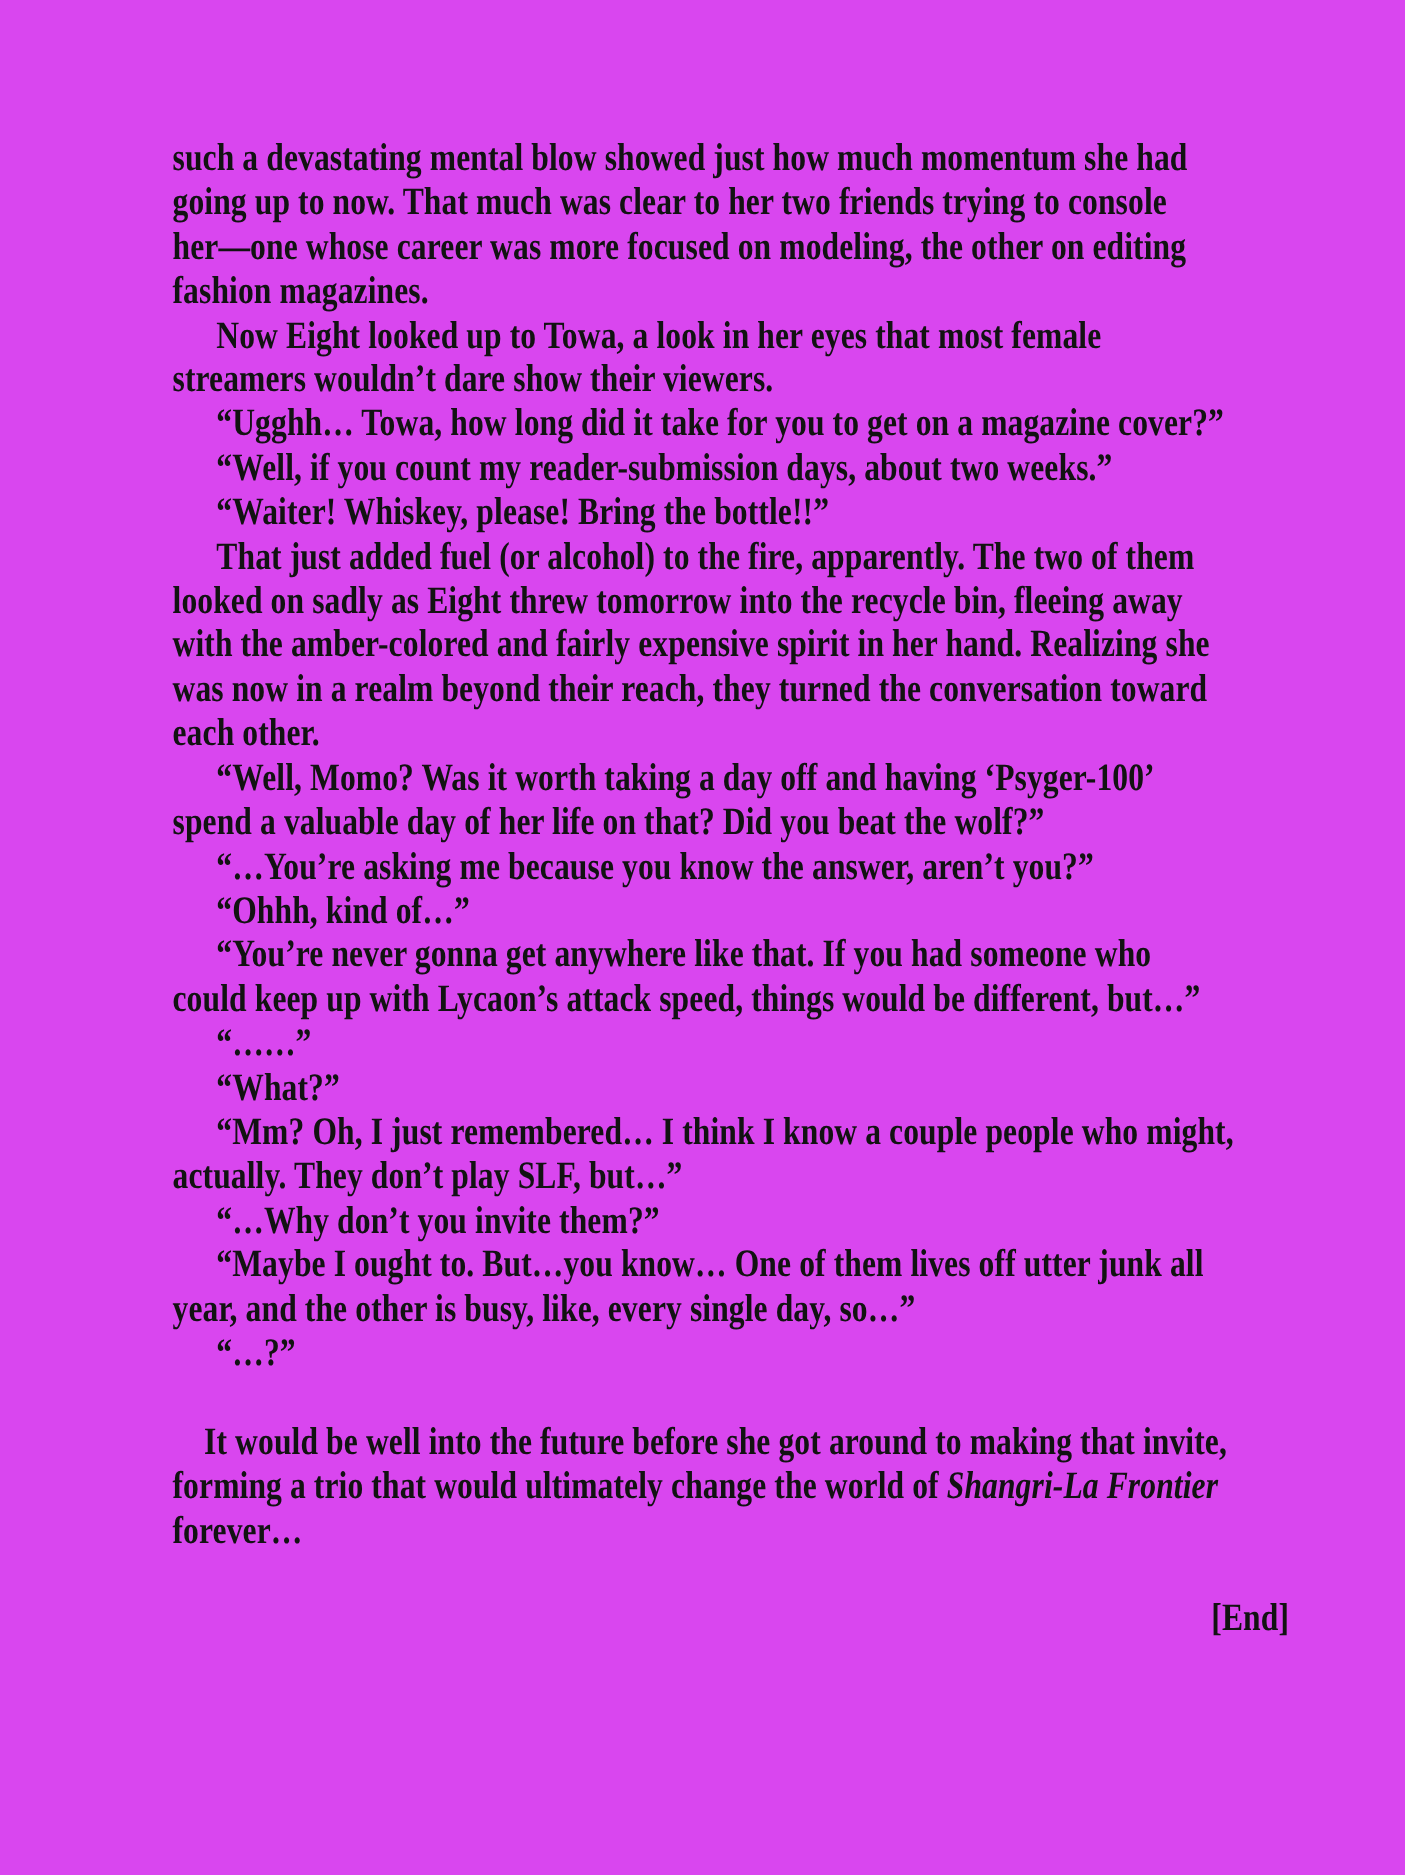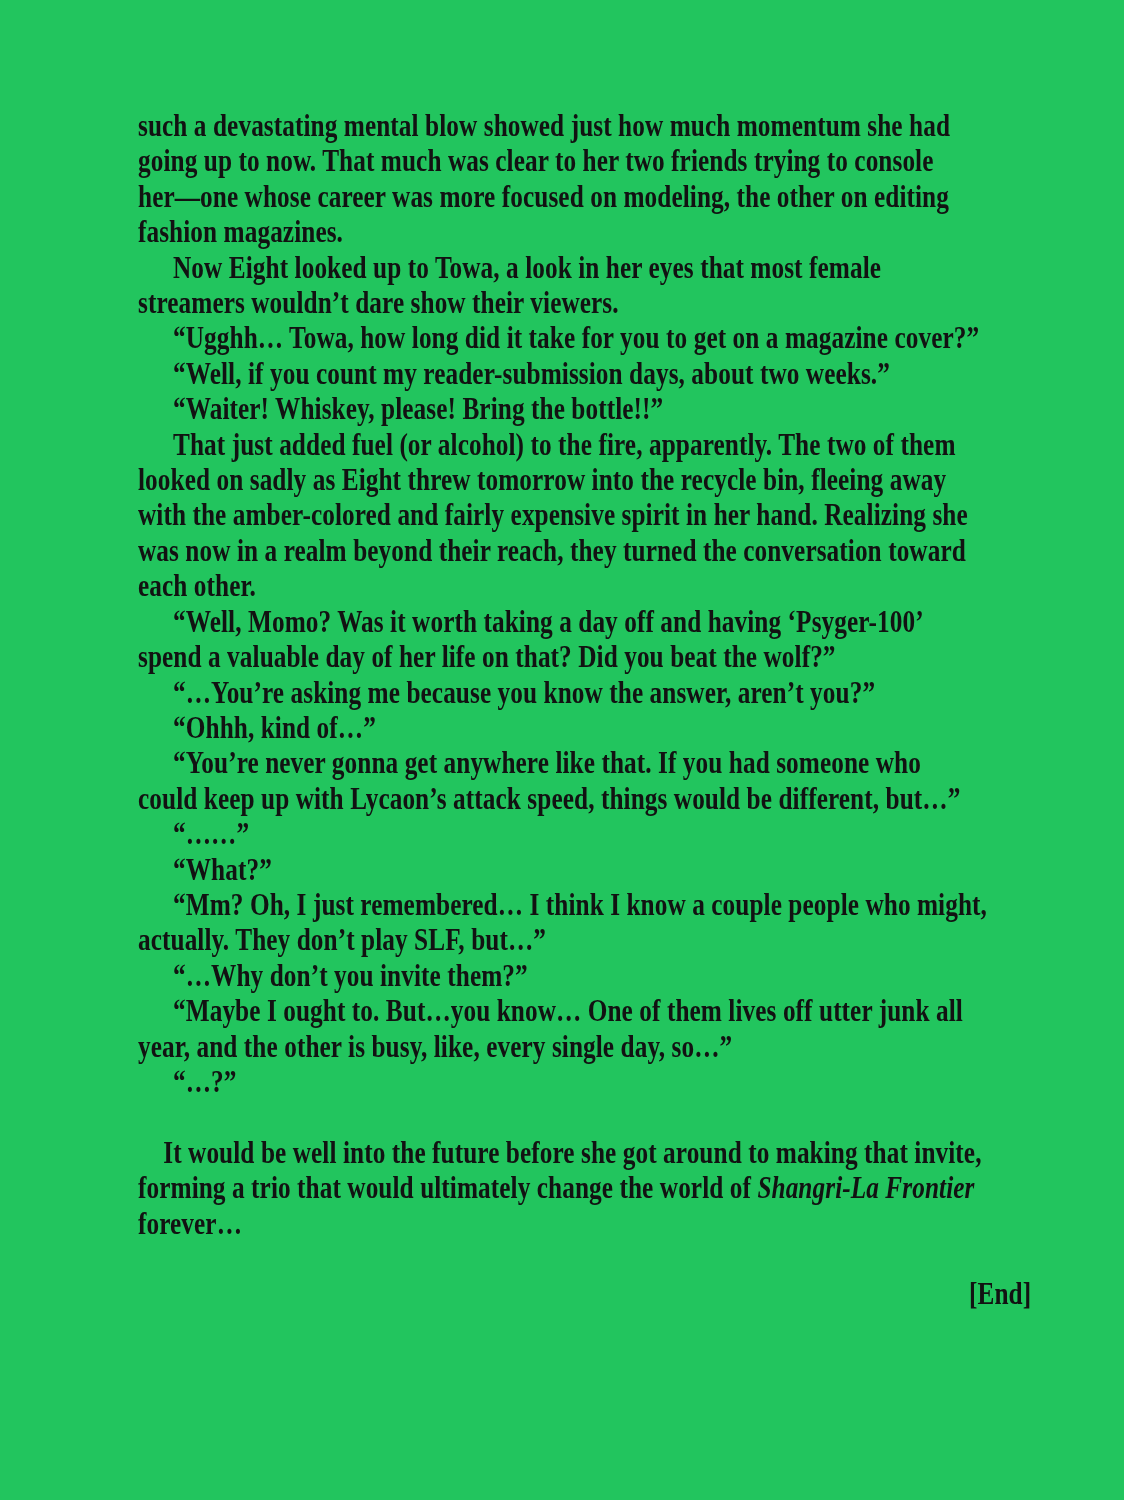--- a/index.html
+++ b/index.html
@@ -38,21 +38,21 @@
   .italic { font-style: italic; }
   .end-line {
     margin-top: 35.4px;
     text-align: right;
     white-space: pre;
   }
 </style>
 </head>
 <body>
 
-<div class="book-page" style="background: #22c55e; color: rgb(18, 18, 18);">
+<div class="book-page" style="background: #d946ef; color: rgb(18, 18, 18);">
   <div class="text-col">
 
     <div class="para">such a devastating mental blow showed just how much momentum she had
 going up to now. That much was clear to her two friends trying to console
 her—one whose career was more focused on modeling, the other on editing
 fashion magazines.</div>
       <div class="para ind">Now Eight looked up to Towa, a look in her eyes that most female
 streamers wouldn’t dare show their viewers.</div>
       <div class="para ind">“Ugghh… Towa, how long did it take for you to get on a magazine cover?”</div>
       <div class="para ind">“Well, if you count my reader-submission days, about two weeks.”</div>

